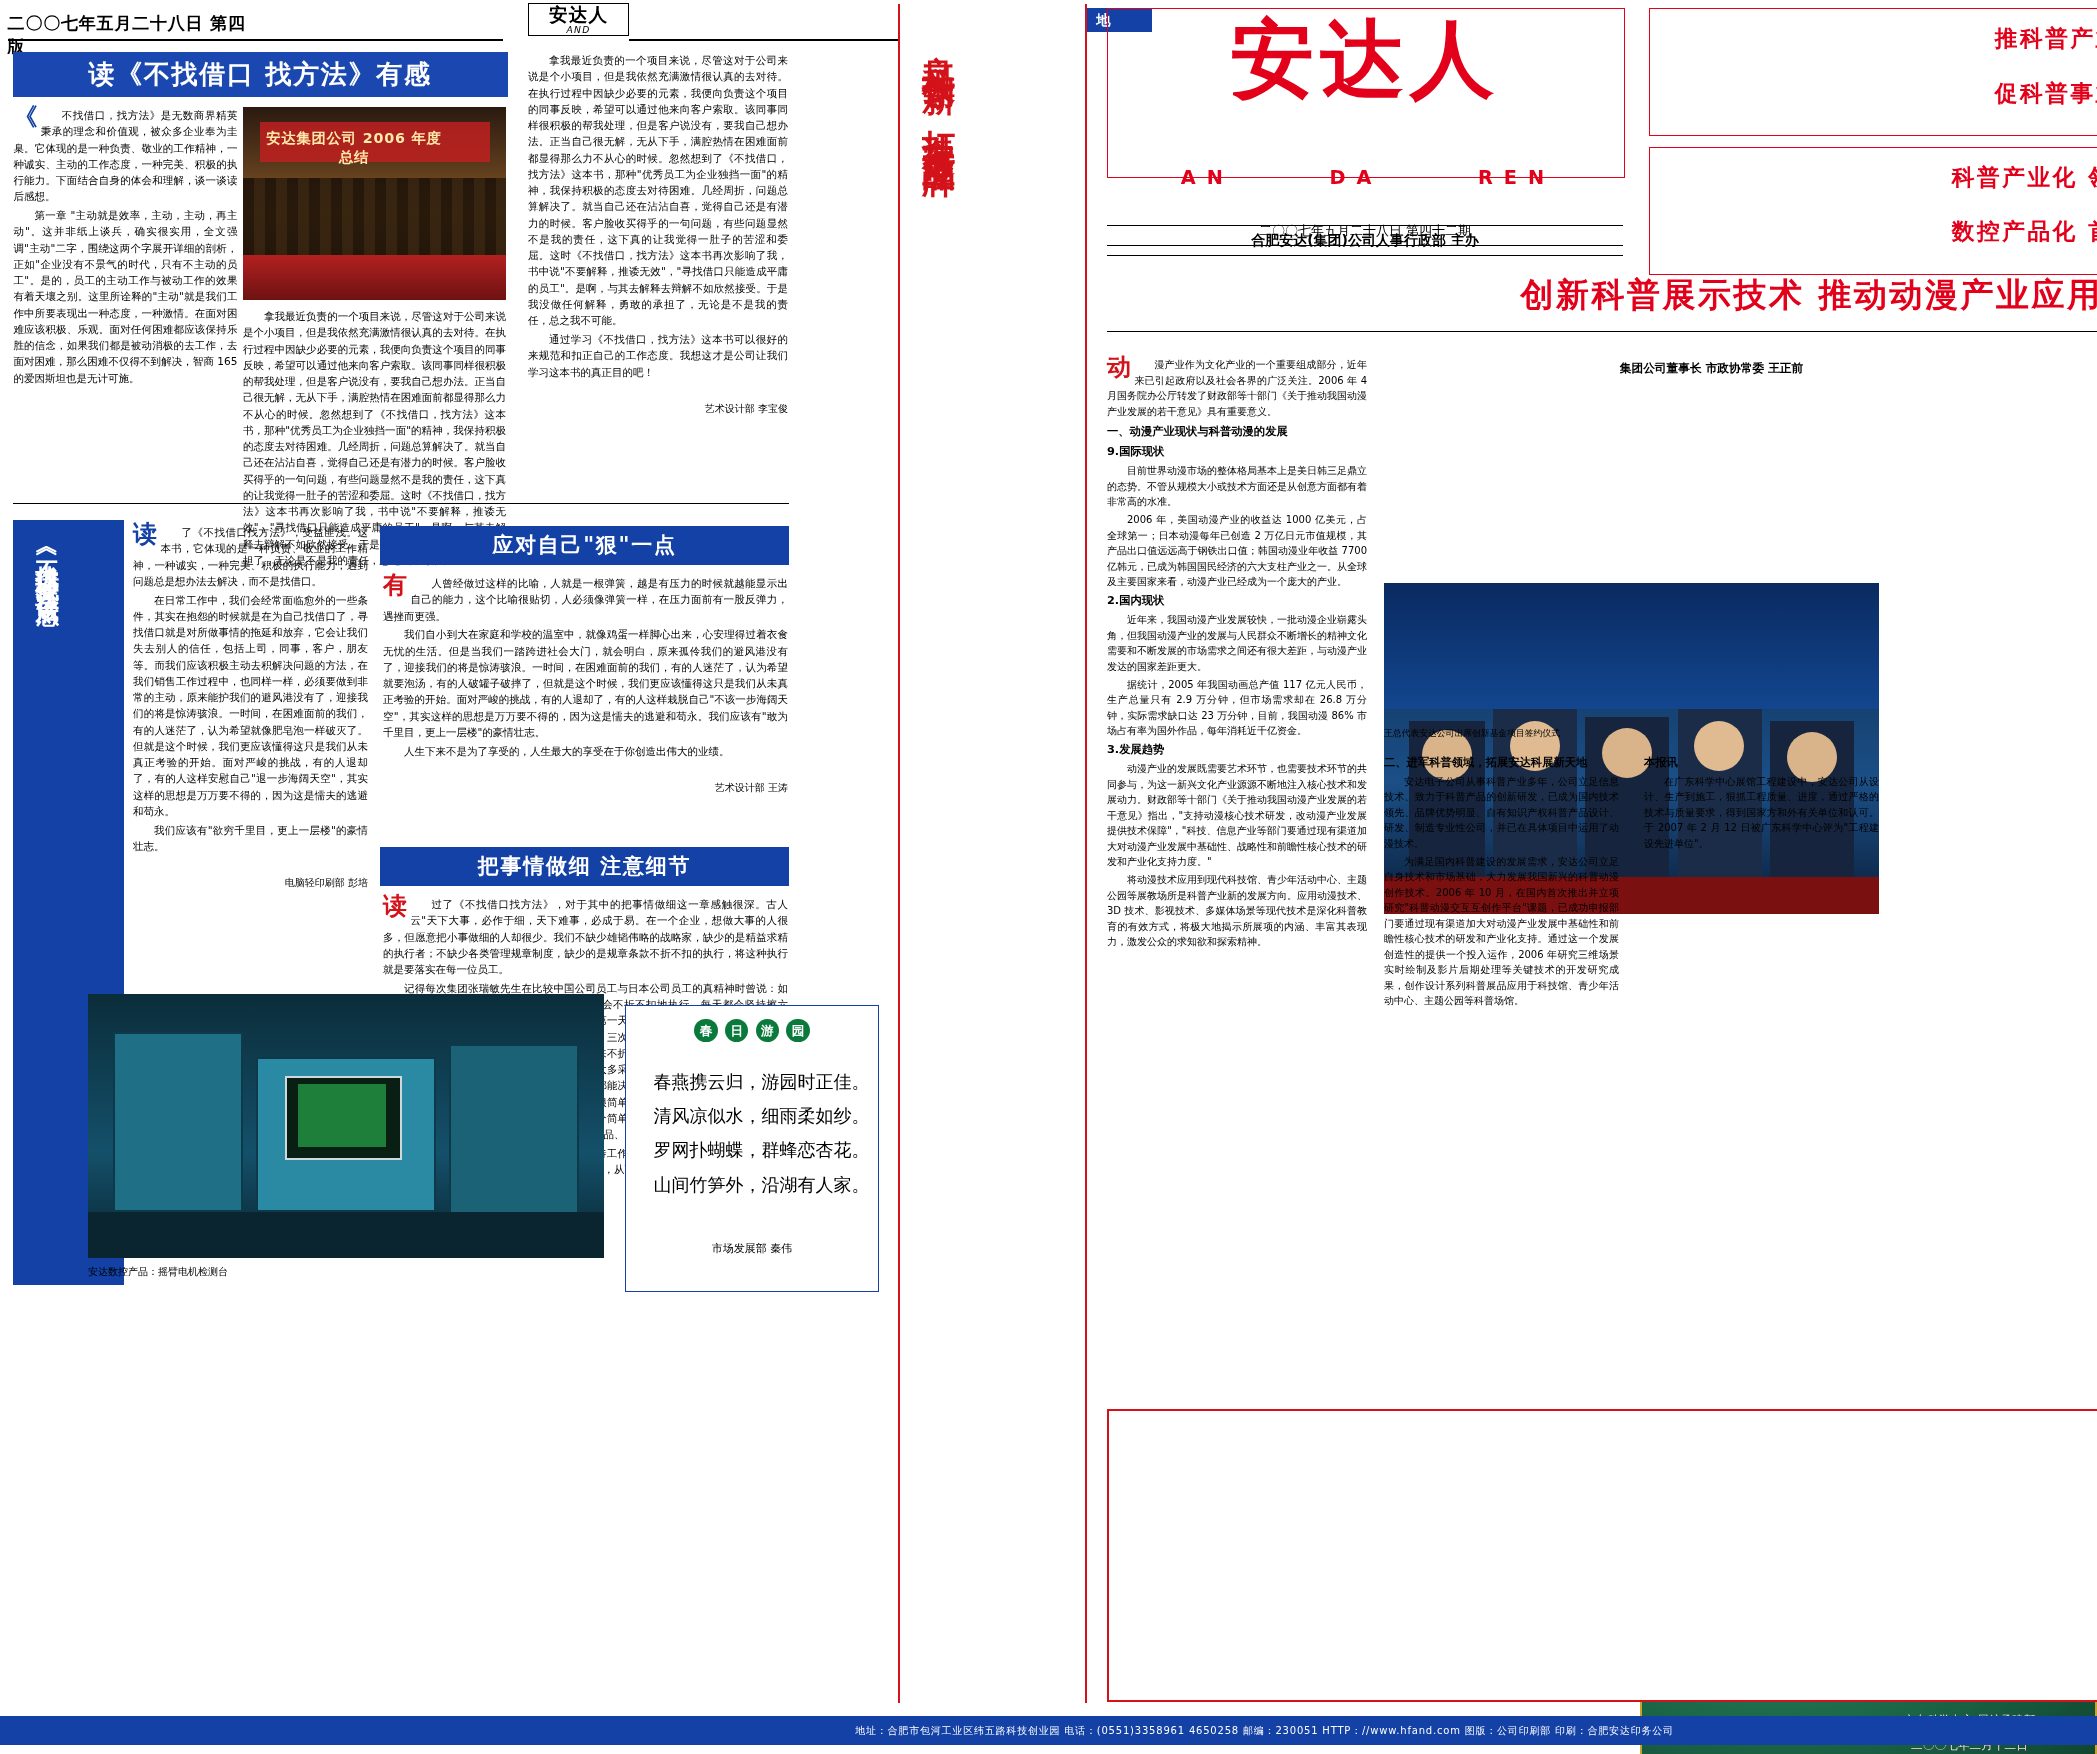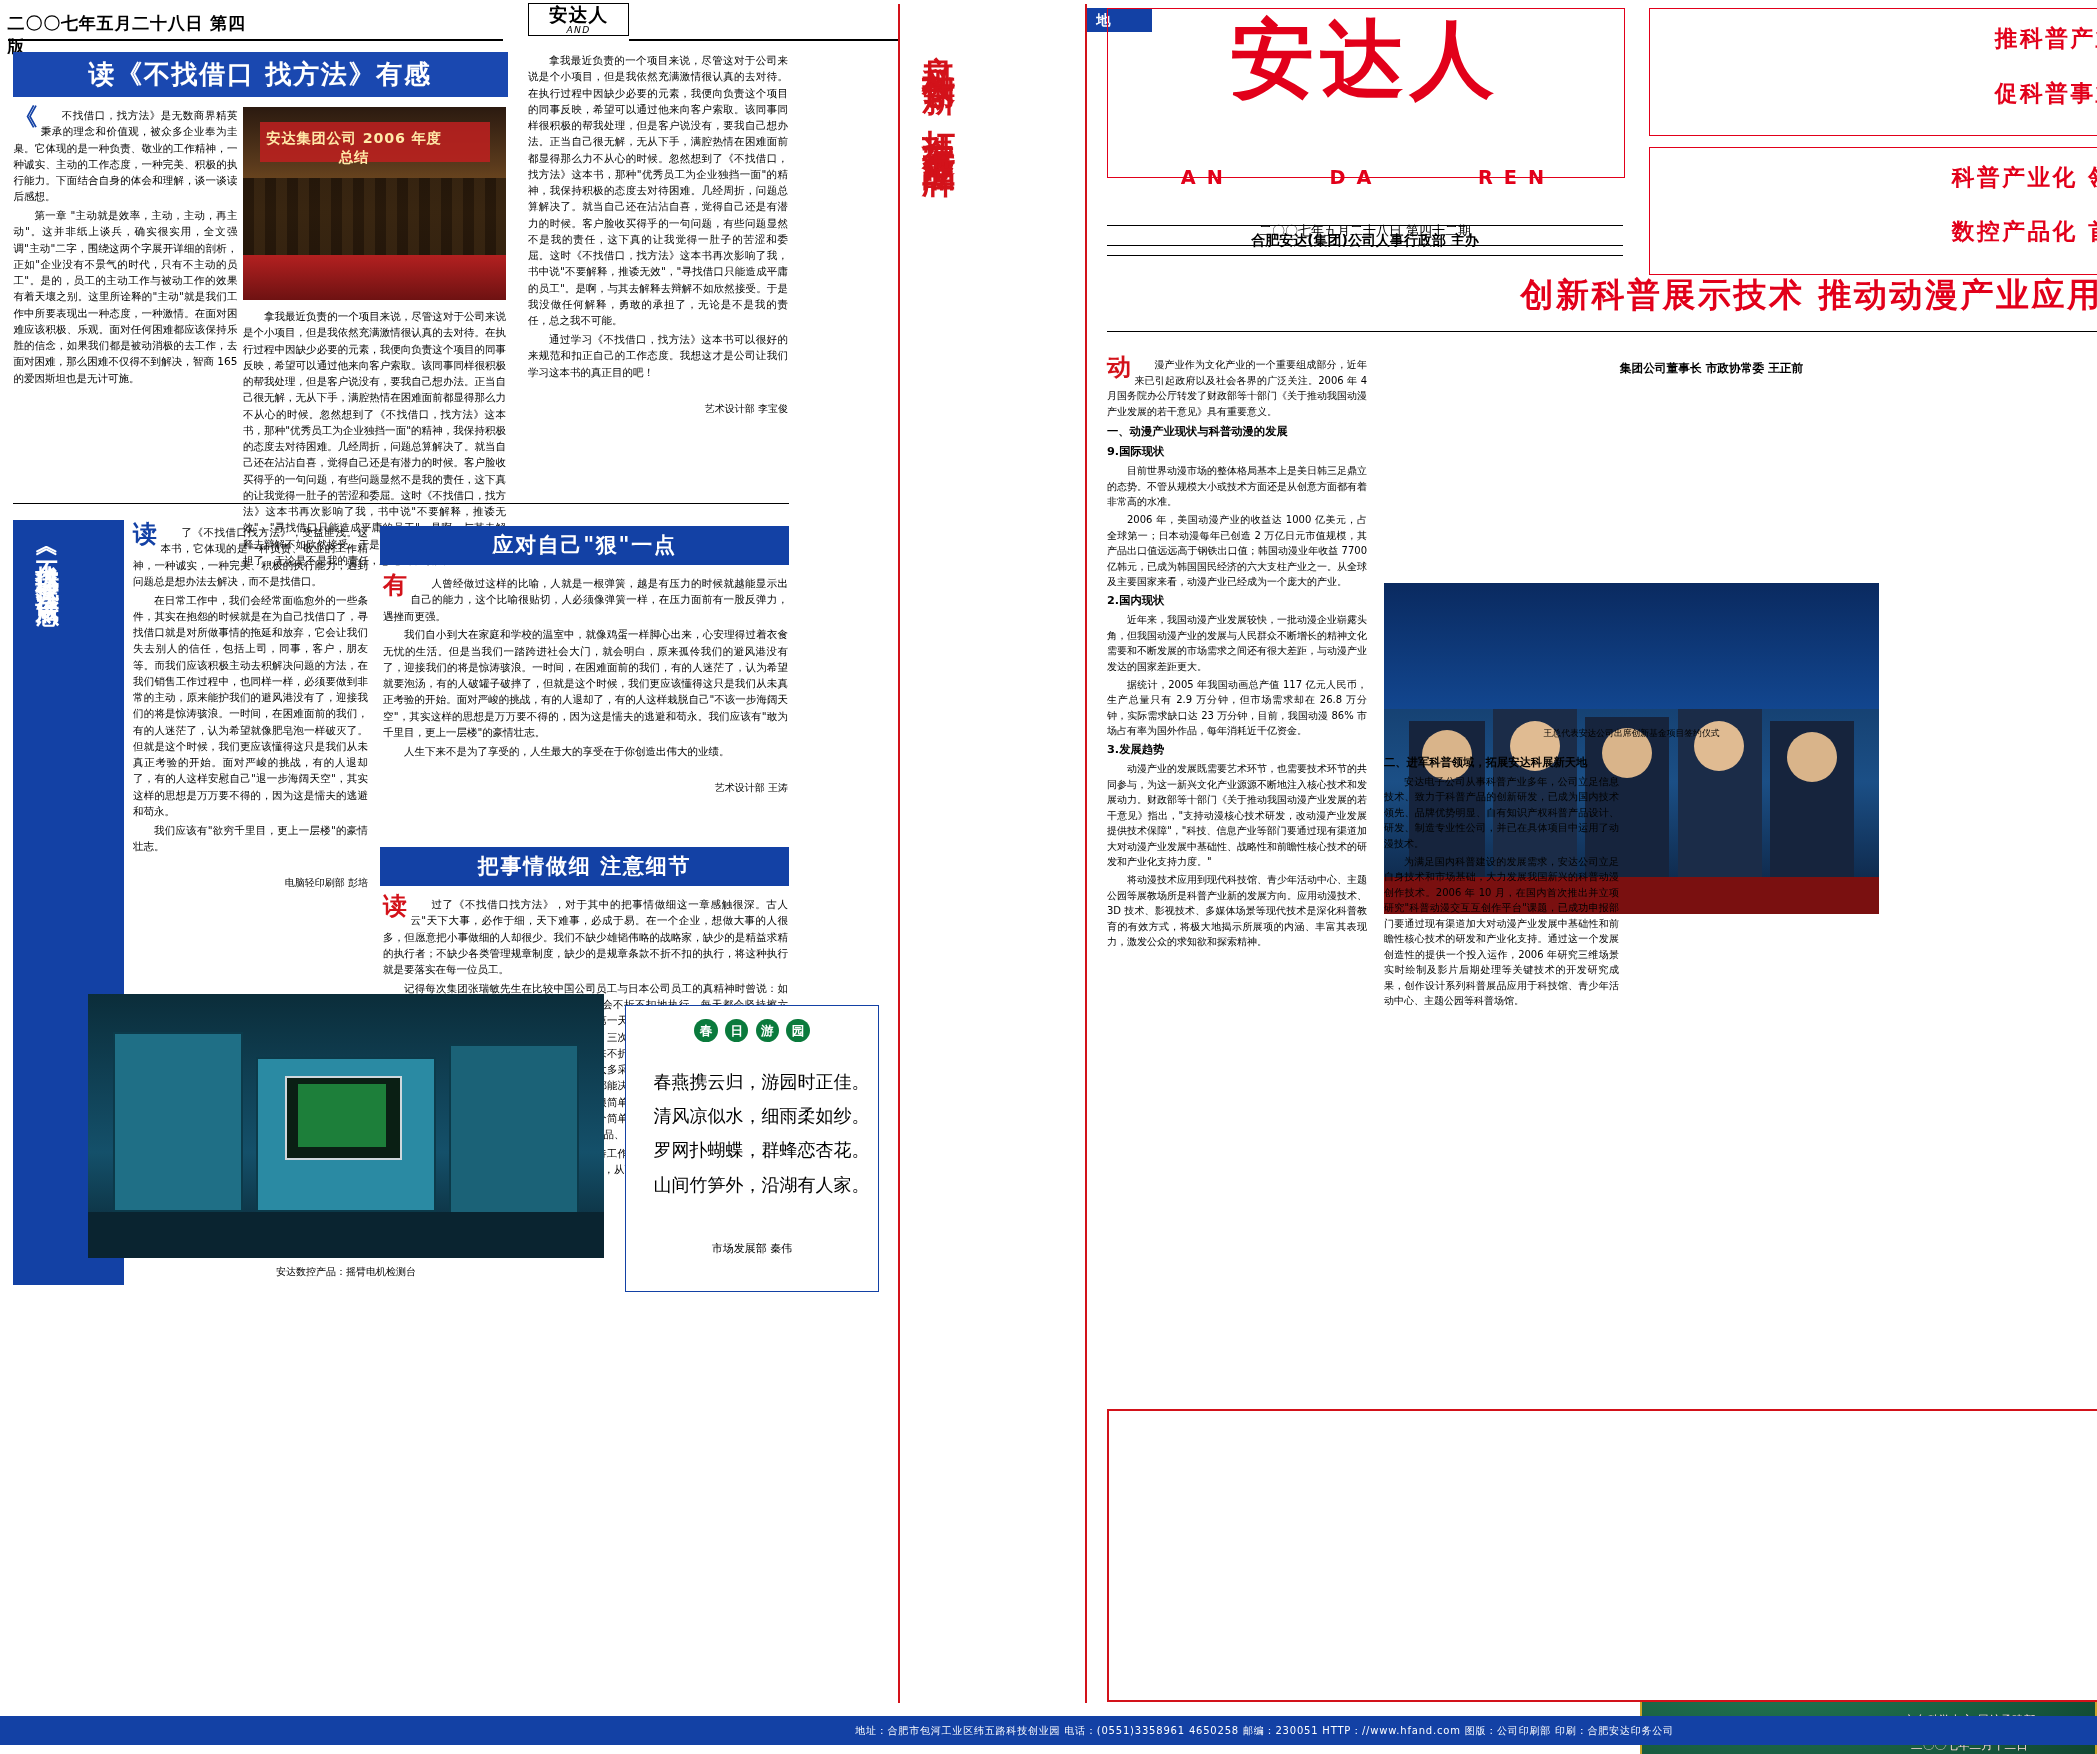--- a/index.html
+++ b/index.html
@@ -31,21 +31,21 @@
   .strip{background:#fff;border-left:2.5px double #d3121a;border-right:2.5px double #d3121a;}
   .strip-title{color:#d3121a;font-weight:bold;font-size:33px;letter-spacing:5px;line-height:1.05;}
 
   
   .nameplate{color:#e2001a;font-weight:bold;font-size:84px;letter-spacing:5.9px;line-height:1;}
   .nameplate-en{color:#e2001a;font-weight:bold;font-size:19.3px;letter-spacing:11px;}
   .red-box{border:1.3px solid #e2001a;}
   .red-slogan{color:#e2001a;font-weight:bold;font-size:22.7px;letter-spacing:2.5px;text-align:center;}
   .red-headline{color:#e2001a;font-weight:bold;font-size:33px;letter-spacing:2.5px;text-align:center;}
   .sub-hd{font-size:11.3px;font-weight:bold;}
-  .cap{font-size:8.8px;text-align:center;}
+  .cap{font-size:8.8px;text-align:left;}
 
   .photo{background:#1b3c6e;position:relative;overflow:hidden;}
   .photo-dark{background:#101b33;}
   .plaque{background:#1d6a4a;border:2.5px solid #c9a227;position:relative;overflow:hidden;}
 
   .footer-bar{background:#1341a5;color:#fff;font-size:10px;display:flex;align-items:center;justify-content:center;letter-spacing:0.8px;}
 
   .rule{background:#000;}
   .thinrule{background:#000;height:0.8px;}
 
@@ -257,20 +257,24 @@
   <div class="abs cap" style="left:1384px;top:728px;width:495px;">
     <span>王总代表安达公司出席创新基金项目签约仪式</span>
   </div>
 
   <div class="abs body-txt" style="left:1384px;top:751px;width:235px;height:671px;font-size:10px;">
     <div class="sub-hd" style="margin:2.5px 0;">二、进军科普领域，拓展安达科展新天地</div>
     <p>安达电子公司从事科普产业多年，公司立足信息技术、致力于科普产品的创新研发，已成为国内技术领先、品牌优势明显、自有知识产权科普产品设计、研发、制造专业性公司，并已在具体项目中运用了动漫技术。</p>
     <p>为满足国内科普建设的发展需求，安达公司立足自身技术和市场基础，大力发展我国新兴的科普动漫创作技术。2006 年 10 月，在国内首次推出并立项研究"科普动漫交互互创作平台"课题，已成功申报部门要通过现有渠道加大对动漫产业发展中基础性和前瞻性核心技术的研发和产业化支持。通过这一个发展创造性的提供一个投入运作，2006 年研究三维场景实时绘制及影片后期处理等关键技术的开发研究成果，创作设计系列科普展品应用于科技馆、青少年活动中心、主题公园等科普场馆。</p>
   </div>
 
+  <div class="abs body-txt" style="left:1644px;top:751px;width:235px;height:294px;font-size:10px;">
+    <div class="sub-hd" style="margin:2.5px 0;">本报讯</div>
+    <p>在广东科学中心展馆工程建设中，安达公司从设计、生产到施工，狠抓工程质量、进度，通过严格的技术与质量要求，得到国家方和外有关单位和认可。于 2007 年 2 月 12 日被广东科学中心评为"工程建设先进单位"。</p>
+  </div>
 
   <div class="abs plaque" style="left:1640px;top:977px;width:453px;height:294px;">
     <div class="abs" style="left:0;top:0;width:453px;height:294px;background:
       radial-gradient(ellipse at 30% 25%, #2f9a6b 0%, #1d6a4a 45%, #0e3f2c 100%);"></div>
     <div class="abs ctr" style="left:0;top:21px;width:453px;color:#ffe08a;font-size:19.3px;font-weight:bold;">
       <span>2006年度</span>
     </div>
     <div class="abs ctr" style="left:0;top:67px;width:453px;color:#ffd24d;font-size:36px;font-weight:bold;letter-spacing:3.4px;">
       <span>工程建设先进单位</span>
     </div>

